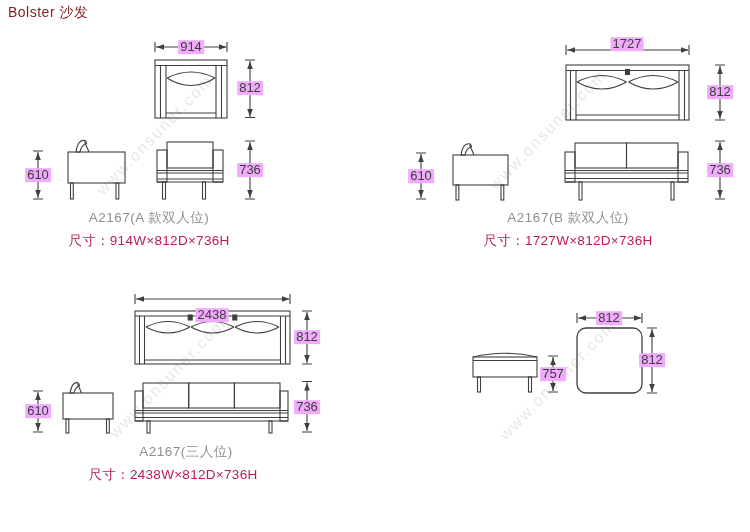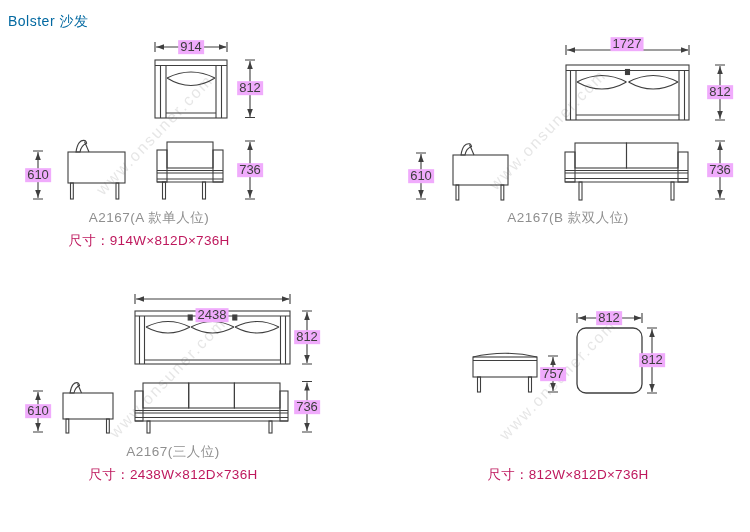--- a/index.html
+++ b/index.html
@@ -1,23 +1,22 @@
 <!DOCTYPE html>
 <html><head>
 <meta charset="utf-8">
 <style>
   html,body{margin:0;padding:0;background:#fff;}
   #canvas{
     position:relative;width:750px;height:532px;background:#ffffff;overflow:hidden;
     font-family:"Liberation Sans","DejaVu Sans",sans-serif;
   }
   #page-title{
-    position:absolute;left:8px;top:4px;font-size:14px;color:#0369a1;
+    position:absolute;left:8px;top:4px;font-size:14px;color:#7f1d1d;
     letter-spacing:0.5px;
-    margin-top:9px;
   }
   svg{position:absolute;left:0;top:0;}
   .dim-text{
     position:absolute;transform:translate(-50%,-50%);
     background:#f0abfc;padding:0 2px;font-size:13px;color:#3c3c3c;
     line-height:1.05;white-space:nowrap;
   }
   .model-label{
     position:absolute;transform:translateX(-50%);font-size:13.5px;color:#8f8f8f;
     white-space:nowrap;letter-spacing:0.5px;
@@ -225,23 +224,23 @@
 
   <span class="dim-text" style="left:212px;top:315px">2438</span>
   <span class="dim-text" style="left:307px;top:337px">812</span>
   <span class="dim-text" style="left:38px;top:411px">610</span>
   <span class="dim-text" style="left:307px;top:407px">736</span>
 
   <span class="dim-text" style="left:609px;top:318px">812</span>
   <span class="dim-text" style="left:652px;top:360px">812</span>
   <span class="dim-text" style="left:553px;top:374px">757</span>
 
-  <div class="model-label" style="left:149px;top:209px">A2167(A 款单人位)</div>
+  <div class="model-label" style="left:149px;top:209px">A2167(A 款双人位)</div>
   <div class="spec-label" style="left:149px;top:232px">尺寸：914W×812D×736H</div>
 
   <div class="model-label" style="left:568px;top:209px">A2167(B 款双人位)</div>
-
-  <div class="model-label" style="left:173px;top:443px">A2167(三人位)</div>
+  <div class="spec-label" style="left:568px;top:232px">尺寸：1727W×812D×736H</div>
+
+  <div class="model-label" style="left:186px;top:443px">A2167(三人位)</div>
   <div class="spec-label" style="left:173px;top:466px">尺寸：2438W×812D×736H</div>
 
-  <div class="spec-label" style="left:568px;top:466px">尺寸：812W×812D×736H</div>
 
 </div>
 
 </body></html>

